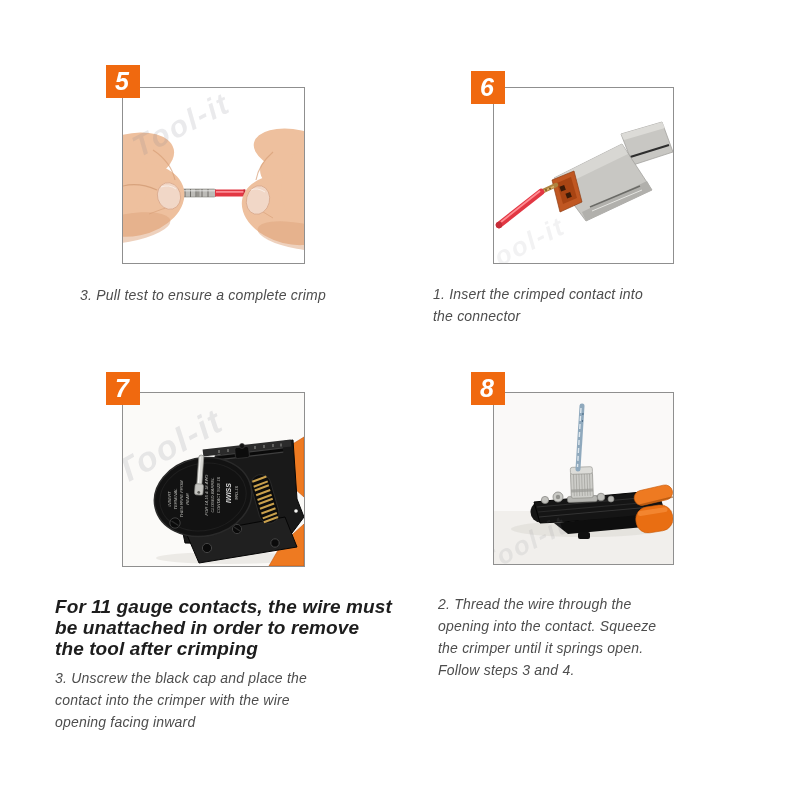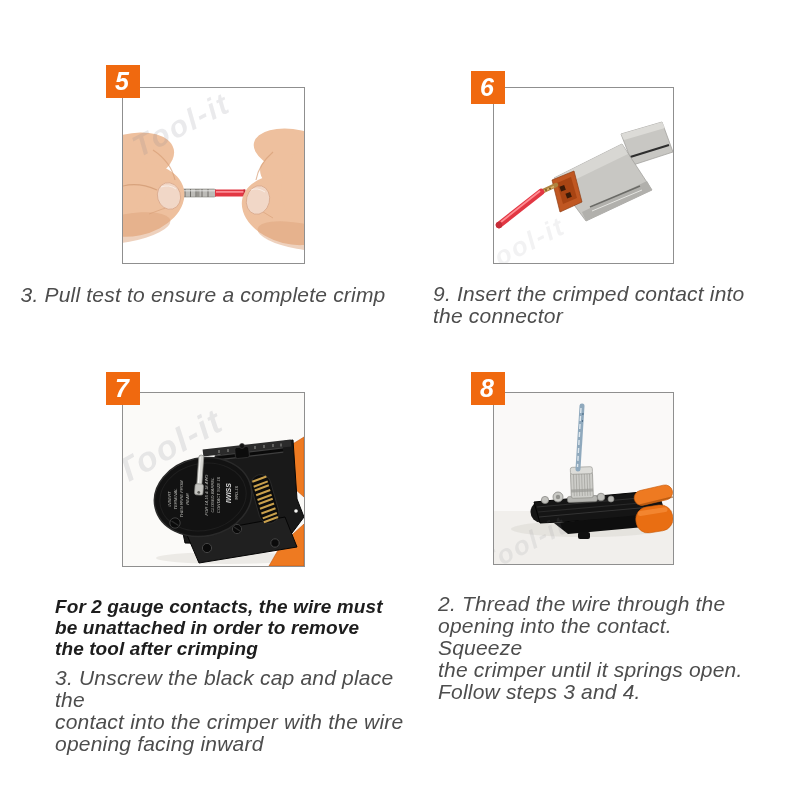--- a/index.html
+++ b/index.html
@@ -6,21 +6,21 @@
   .canvas{position:relative;width:800px;height:800px;background:#fff;overflow:hidden;
           font-family:"Liberation Sans",sans-serif;}
   .imgbox{position:absolute;background:#fff;border:1px solid var(--box_border,#8f8f8f);
           overflow:hidden;}
   .imgbox svg{position:absolute;left:0;top:0;width:100%;height:100%;display:block;}
   .badge{position:absolute;width:32px;height:33px;z-index:3;
          background:var(--accent_orange,#f0690f);
          display:flex;align-items:center;justify-content:center;
          color:#fff;font-weight:700;font-style:italic;font-size:25px;line-height:1;
          padding-right:2px;}
-  .caption{position:absolute;font-style:italic;font-size:21px;line-height:22px;
+  .caption{position:absolute;font-style:italic;font-size:14px;line-height:22px;
            color:var(--caption_gray,#4d4d4d);white-space:pre-line;letter-spacing:.2px;}
   .note{position:absolute;font-style:italic;font-weight:700;font-size:19px;line-height:21px;
         color:var(--note_black,#1d1d1d);white-space:pre-line;letter-spacing:.1px;}
   .cap-5{left:20px;top:284px;width:366px;text-align:center;}
   .cap-6{left:433px;top:283px;width:312px;}
   .note-7{left:55px;top:596px;width:354px;}
   .cap-7{left:55px;top:667px;width:354px;}
   .cap-8{left:438px;top:593px;width:320px;}
   .box-5{left:122px;top:87px;width:181px;height:175px;}
   .box-6{left:493px;top:87px;width:179px;height:175px;}
@@ -118,21 +118,21 @@
       </g>
       <g>
         <path d="M5,137 L47,104" class="red-stroke" fill="none" stroke-width="6.5" stroke-linecap="round"></path>
         <path d="M7,134 L46,103" stroke="#ff8d93" stroke-width="1.8" fill="none"></path>
         <circle cx="5" cy="137" r="3.2" fill="#c52d38"></circle>
       </g>
     </svg>
     <div class="wm wm-6">Tool-it</div>
   </div>
   <div class="badge badge-6">6</div>
-  <div class="caption cap-6">9. Insert the crimped contact into
+  <div class="caption cap-6">1. Insert the crimped contact into
 the connector</div>
 
   <div class="imgbox box-7">
     <svg viewBox="0 0 181 173">
       <rect width="181" height="173" fill="#fbfaf8"></rect>
       <ellipse cx="105" cy="165" rx="72" ry="6" fill="#eceae6"></ellipse>
       <polygon class="accent" points="168,52 181,44 181,104 172,96" stroke="#c4560e" stroke-width="0.6"></polygon>
       <polygon class="accent" points="158,152 181,131 181,173 146,173" stroke="#c4560e" stroke-width="0.6"></polygon>
       <polygon points="48,82 112,56 170,47 174,106 181,124 160,152 62,150" fill="#191919" stroke="#060606" stroke-width="1" stroke-linejoin="round"></polygon>
       <line x1="80" y1="60" x2="168" y2="50" stroke="#2b2b2b" stroke-width="7"></line>
@@ -195,21 +195,21 @@
         <rect x="74.5" y="62" width="5" height="31" rx="2.5" fill="#d6d6d2" stroke="#8b8b87" stroke-width="0.7"></rect>
         <line x1="76" y1="64" x2="76" y2="90" stroke="#f4f4f2" stroke-width="1"></line>
         <rect x="72.8" y="91" width="8.4" height="11" rx="2" fill="#c6c6c2" stroke="#8b8b87" stroke-width="0.7"></rect>
         <circle cx="77" cy="99.5" r="1.4" fill="#5c5c58"></circle>
       </g>
       <circle cx="173" cy="118" r="1.8" fill="#f7f7f5"></circle>
     </svg>
     <div class="wm wm-7">Tool-it</div>
   </div>
   <div class="badge badge-7">7</div>
-  <div class="note note-7">For 2 gauge contacts, the wire must
+  <div class="note note-7">For 11 gauge contacts, the wire must
 be unattached in order to remove
 the tool after crimping</div>
   <div class="caption cap-7">3. Unscrew the black cap and place the
 contact into the crimper with the wire
 opening facing inward</div>
 
   <div class="imgbox box-8">
     <svg viewBox="0 0 179 171">
       <rect width="179" height="171" fill="#faf9f8"></rect>
       <rect y="118" width="179" height="53" fill="#f1efec"></rect>

